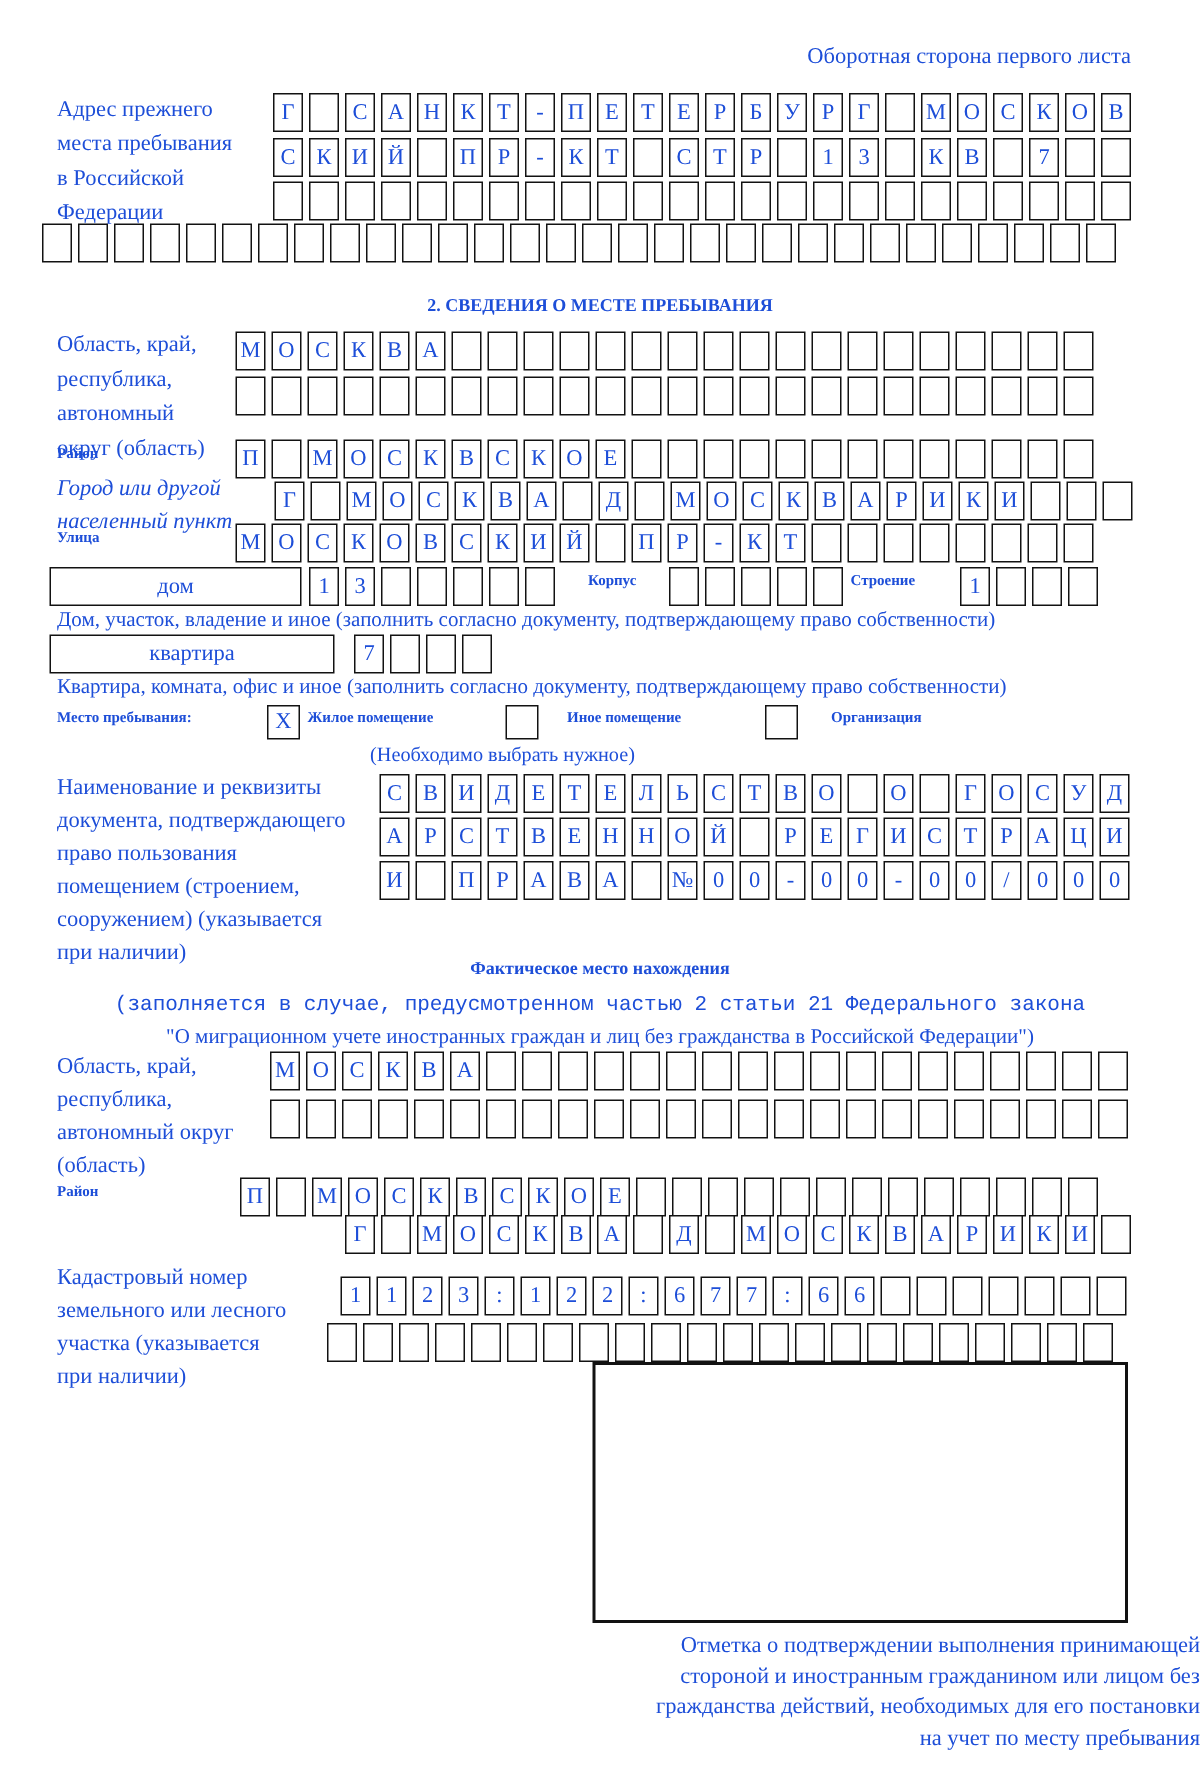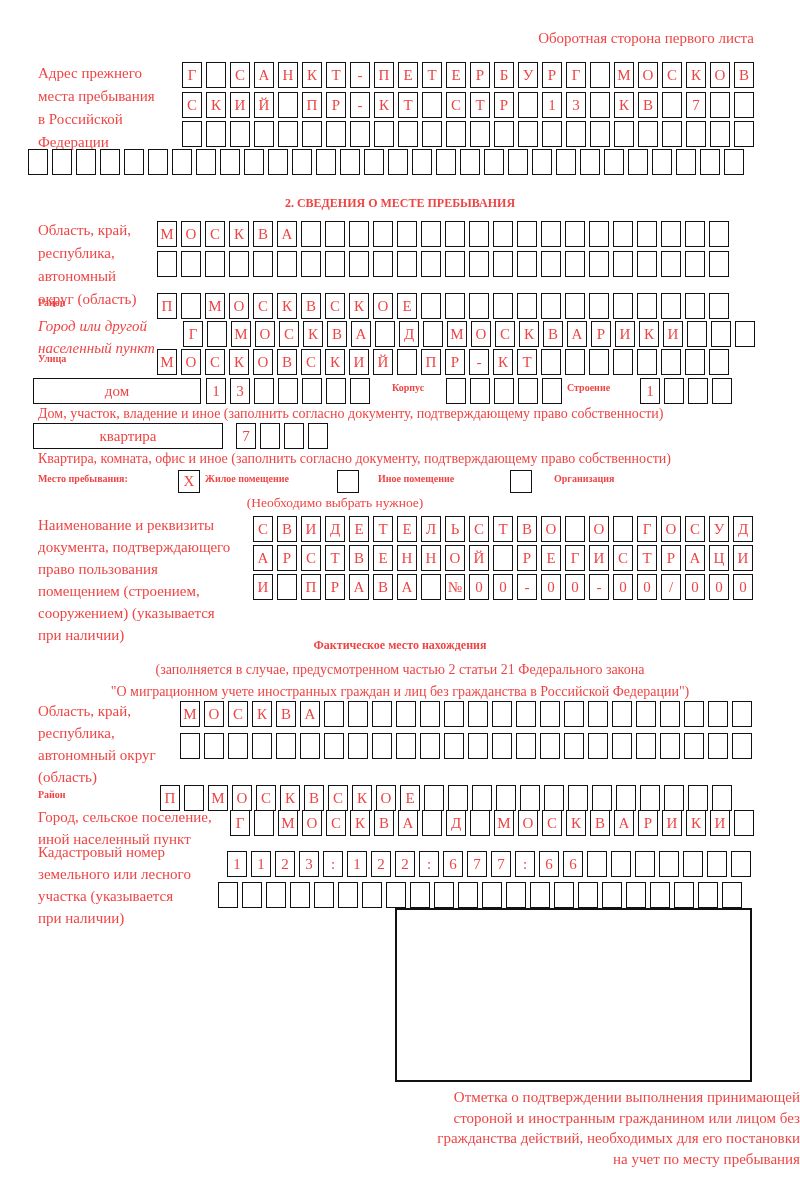--- a/index.html
+++ b/index.html
@@ -1,19 +1,19 @@
 <!DOCTYPE html>
 <html><head>
 <meta charset="utf-8">
 <style>
   * { margin:0; padding:0; box-sizing:border-box; }
   html,body { background:#ffffff; }
   .form {
     position:relative; width:800px; height:1180px; margin:0 auto;
-    background:#fff; color:#ef4444;
+    background:#fff; color:#1d4ed8;
     font-family:"Liberation Serif","DejaVu Serif",serif;
     overflow:hidden;
   }
   .backnote { position:absolute; font-size:15px; white-space:nowrap; }
   .lbl { position:absolute; font-size:15px; line-height:23px; white-space:pre-line; }
   .lbl.lh22 { line-height:22px; }
   .inlbl { position:absolute; font-size:10px; white-space:nowrap;font-weight:bold; }
   .caption { position:absolute; font-size:14px; white-space:nowrap; }
   .note { position:absolute; font-size:13.5px; text-align:center; }
   .sectitle { position:absolute; font-weight:bold; font-size:12px; text-align:center; white-space:nowrap; }
@@ -419,21 +419,21 @@
       <span class="cell">-</span>
       <span class="cell">0</span>
       <span class="cell">0</span>
       <span class="cell">/</span>
       <span class="cell">0</span>
       <span class="cell">0</span>
       <span class="cell">0</span>
     </div>
 
   <div class="sectitle" style="left:0; top:638px; width:800px;">Фактическое место нахождения</div>
-  <div class="note" style="left:0; top:662px; width:800px; font-size:14px;">(заполняется в случае, предусмотренном частью 2 статьи 21 Федерального закона</div>
+  <div class="note" style="left:0; top:662px; width:800px; font-size:14px;font-family:Liberation Mono, monospace;">(заполняется в случае, предусмотренном частью 2 статьи 21 Федерального закона</div>
   <div class="note" style="left:0; top:684px; width:800px; font-size:14px;">"О миграционном учете иностранных граждан и лиц без гражданства в Российской Федерации")</div>
 
   <div class="lbl lh22" style="left:38px; top:700px;">Область, край,
 республика,
 автономный округ
 (область)</div>
   <div class="cellrow" style="left:180px; top:701px;">
       <span class="cell">М</span>
       <span class="cell">О</span>
       <span class="cell">С</span>
@@ -507,22 +507,20 @@
       <span class="cell"></span>
       <span class="cell"></span>
       <span class="cell"></span>
       <span class="cell"></span>
       <span class="cell"></span>
       <span class="cell"></span>
       <span class="cell"></span>
       <span class="cell"></span>
     </div>
 
-  <div class="lbl lh22" style="left:38px; top:806px;">Город, сельское поселение,
-иной населенный пункт</div>
   <div class="cellrow" style="left:230px; top:810px;">
       <span class="cell">Г</span>
       <span class="cell"></span>
       <span class="cell">М</span>
       <span class="cell">О</span>
       <span class="cell">С</span>
       <span class="cell">К</span>
       <span class="cell">В</span>
       <span class="cell">А</span>
       <span class="cell"></span>

